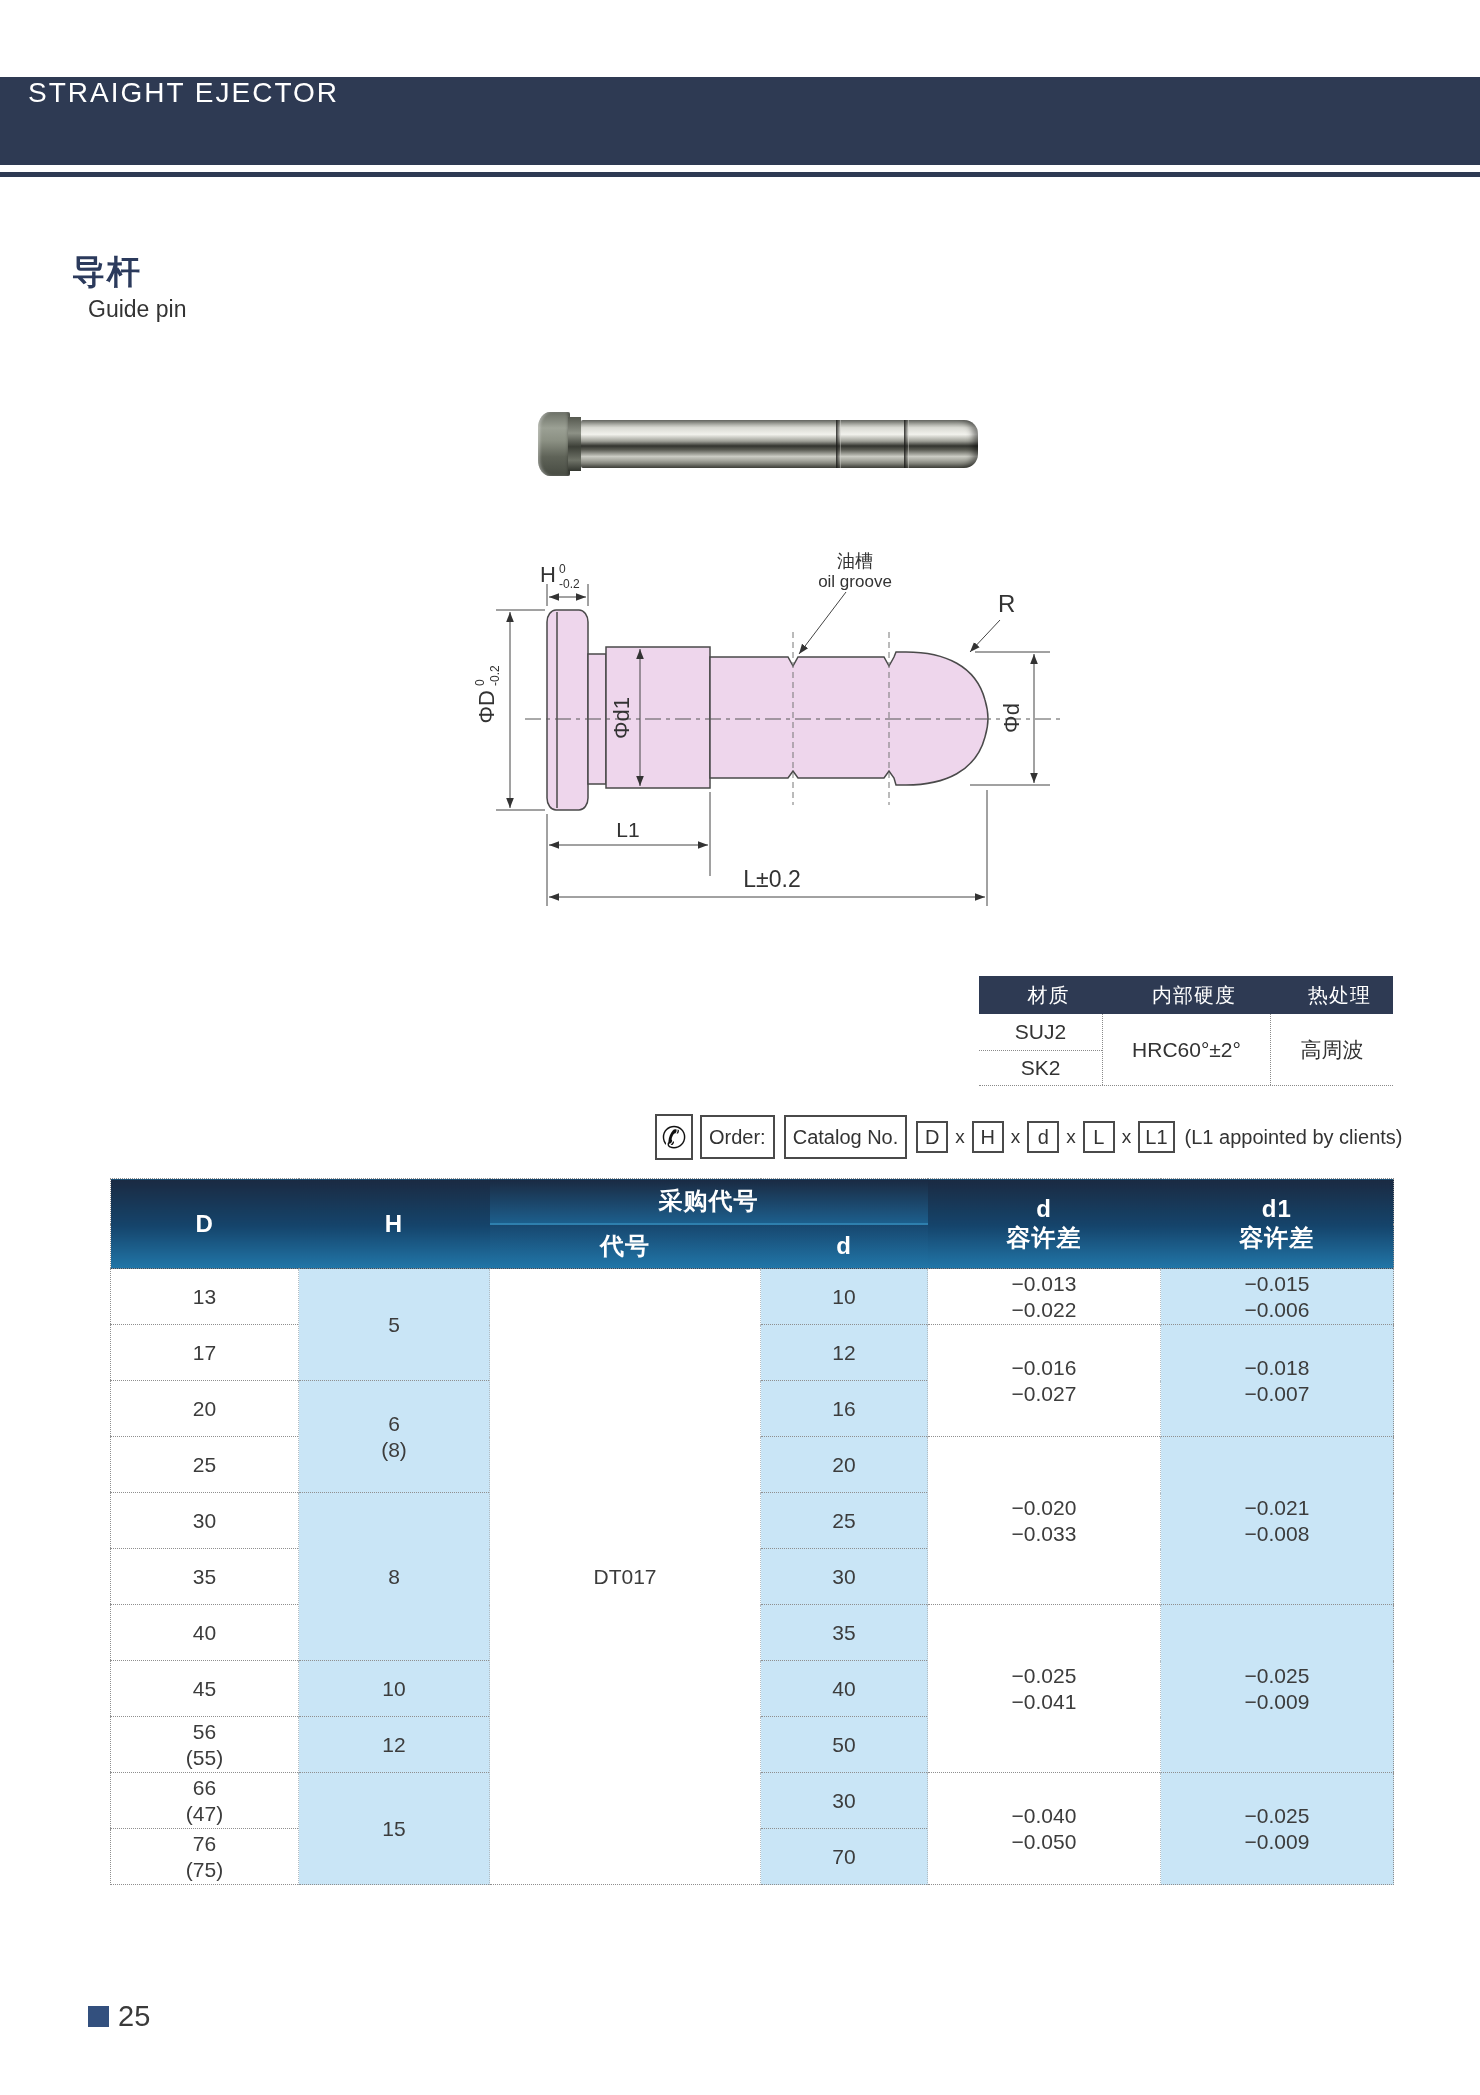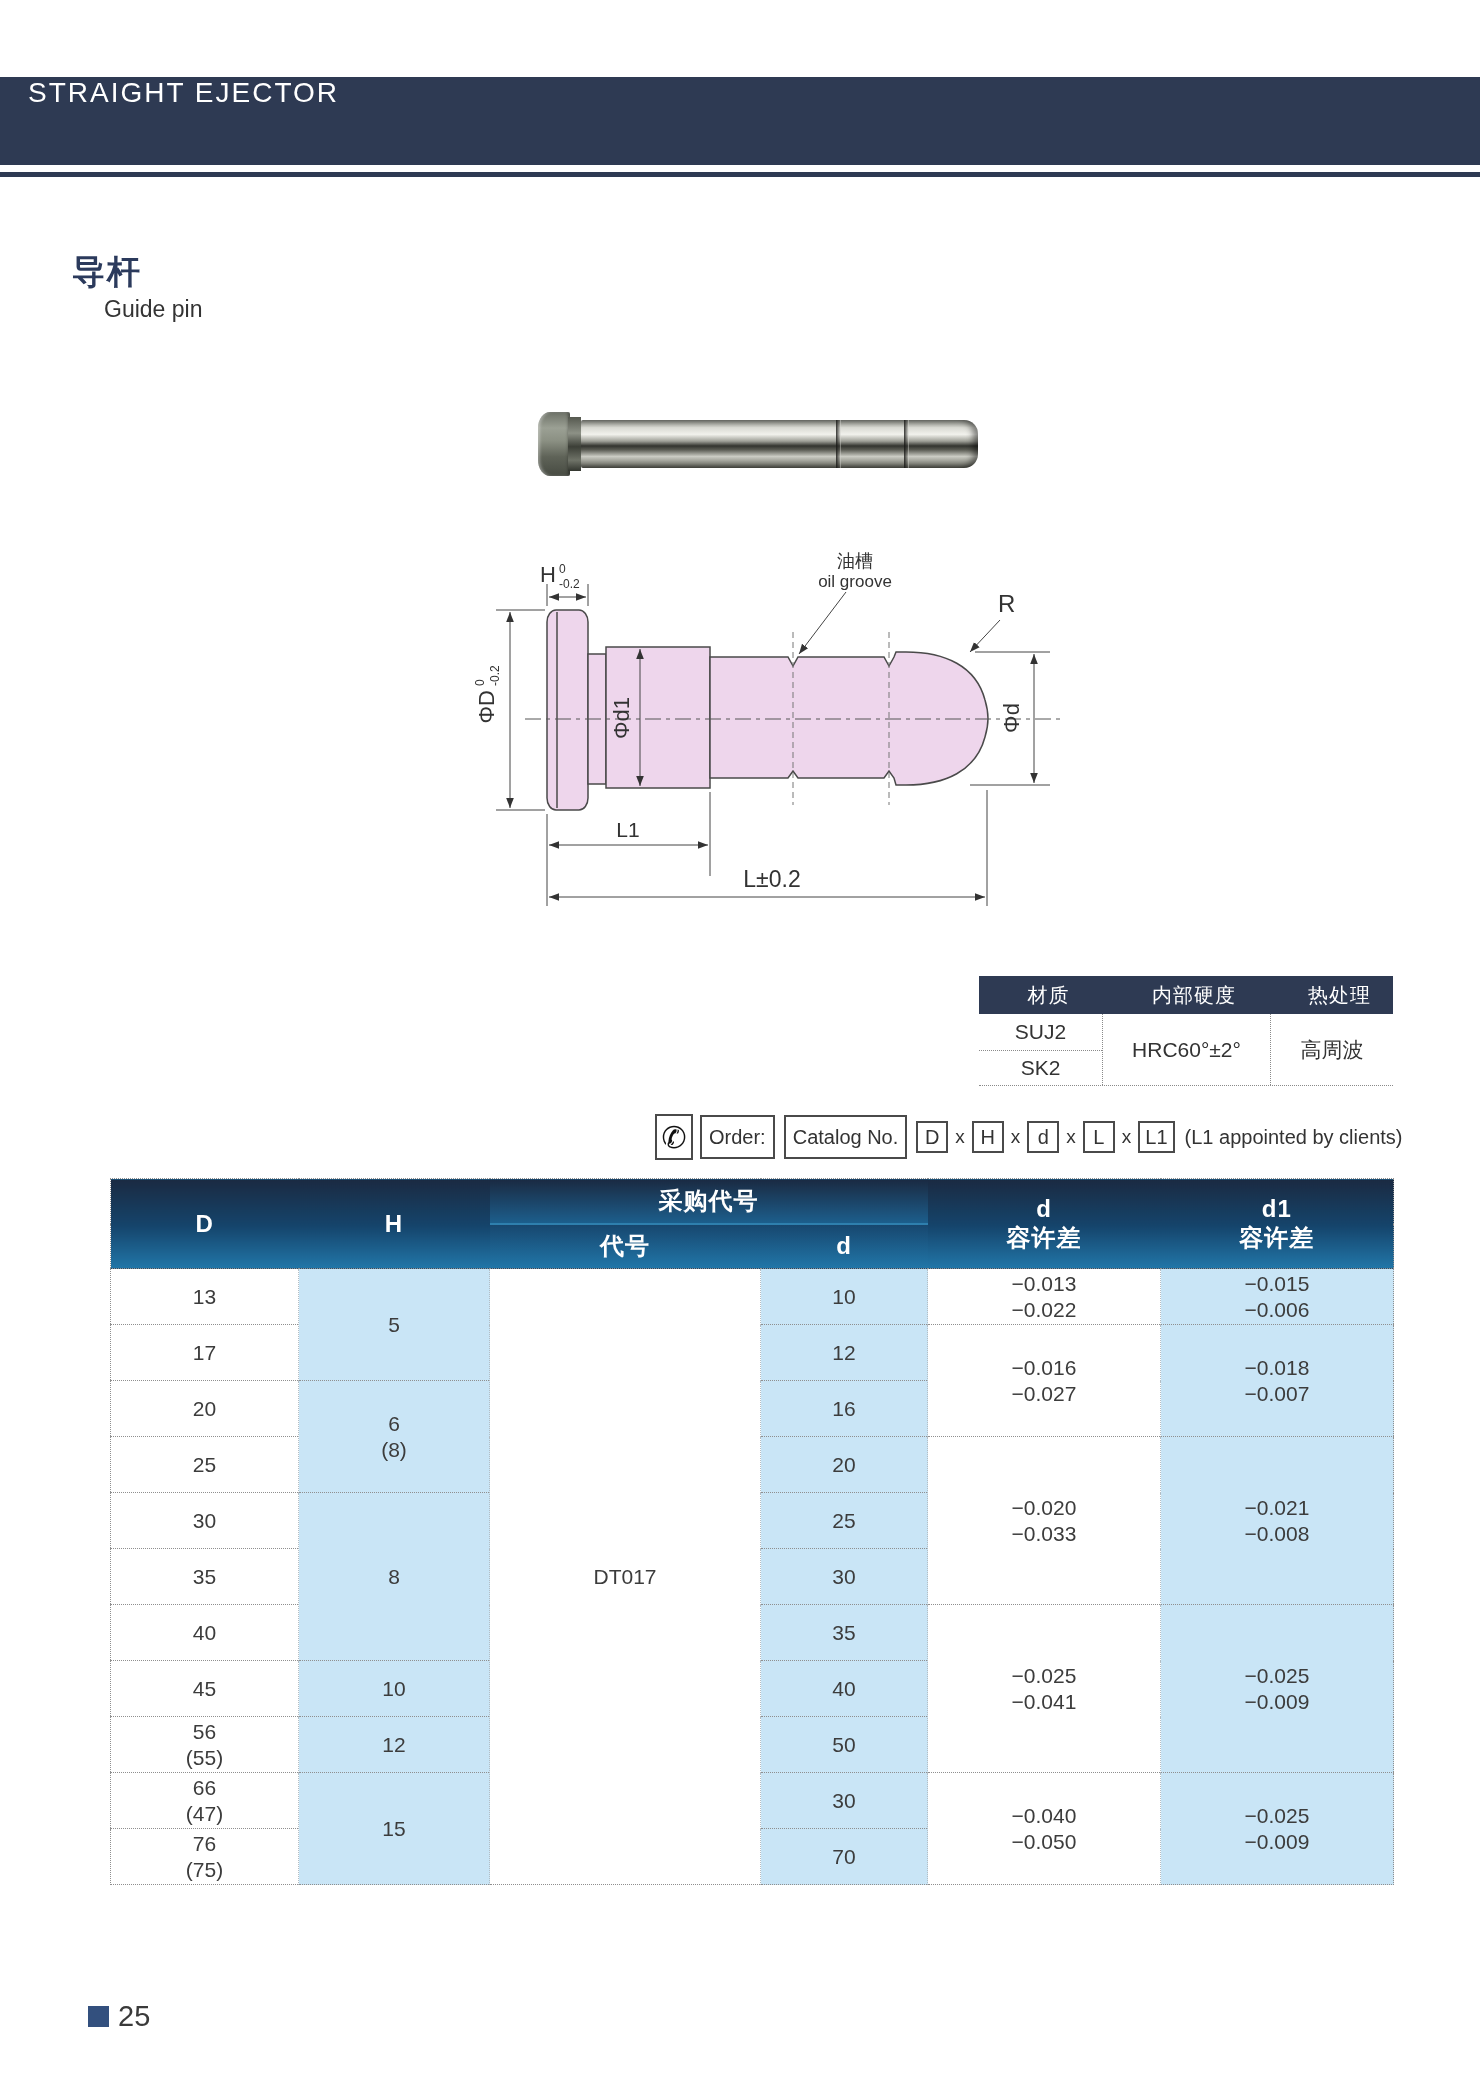--- a/index.html
+++ b/index.html
@@ -10,21 +10,21 @@
   .banner { position: absolute; left: 0; top: 77px; width: 1480px; height: 88px;
             background: #2e3a53; display: flex; align-items: baseline; }
   .banner-zh { color: #fff; font-size: 46px; font-weight: bold; margin-left: 80px;
                letter-spacing: 4px; line-height: 88px; }
   .banner-en { color: #fff; font-size: 28px; margin-left: 28px; letter-spacing: 2px; }
   .banner-rule { position: absolute; left: 0; top: 172px; width: 1480px; height: 5px; background: #2e3a53; }
 
   
   .sec-zh { position: absolute; left: 72px; top: 250px; font-size: 33px; font-weight: bold;
             color: #2b3a5c; letter-spacing: 2px; }
-  .sec-en { position: absolute; left: 104px; top: 296px; font-size: 23px; color: #333; }
+  .sec-en { position: absolute; left: 88px; top: 296px; font-size: 23px; color: #333; }
 
   
   .photo { position: absolute; left: 538px; top: 408px; width: 448px; height: 76px; }
   .p-cap { position: absolute; left: 0; top: 4px; width: 32px; height: 64px;
            border-radius: 12px 2px 2px 12px / 16px 2px 2px 16px;
            background: linear-gradient(180deg,#6d7167 0%, #9ba094 25%, #8b9083 45%, #5f6358 70%, #474b42 100%);
            box-shadow: inset 2px 0 3px rgba(255,255,255,.35), inset -2px 0 3px rgba(0,0,0,.35); }
   .p-collar { position: absolute; left: 30px; top: 9px; width: 13px; height: 54px;
            background: linear-gradient(180deg,#55584f 0%, #8d9186 30%, #3c3f37 55%, #6f7368 80%, #33362f 100%); }
   .p-shaft { position: absolute; left: 43px; top: 12px; width: 397px; height: 48px;

